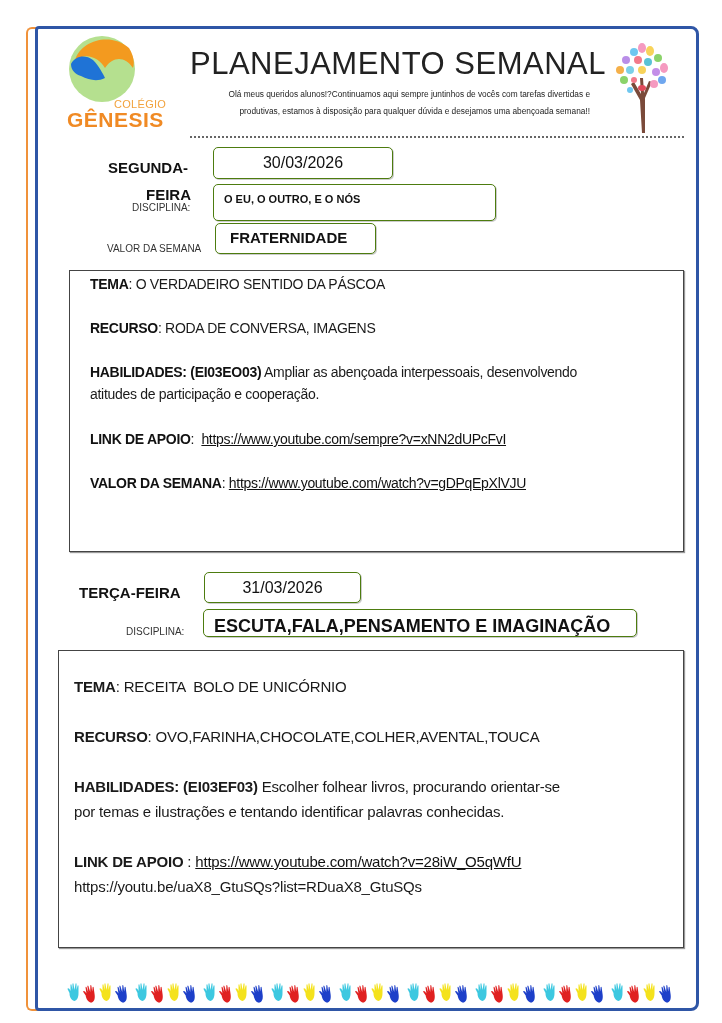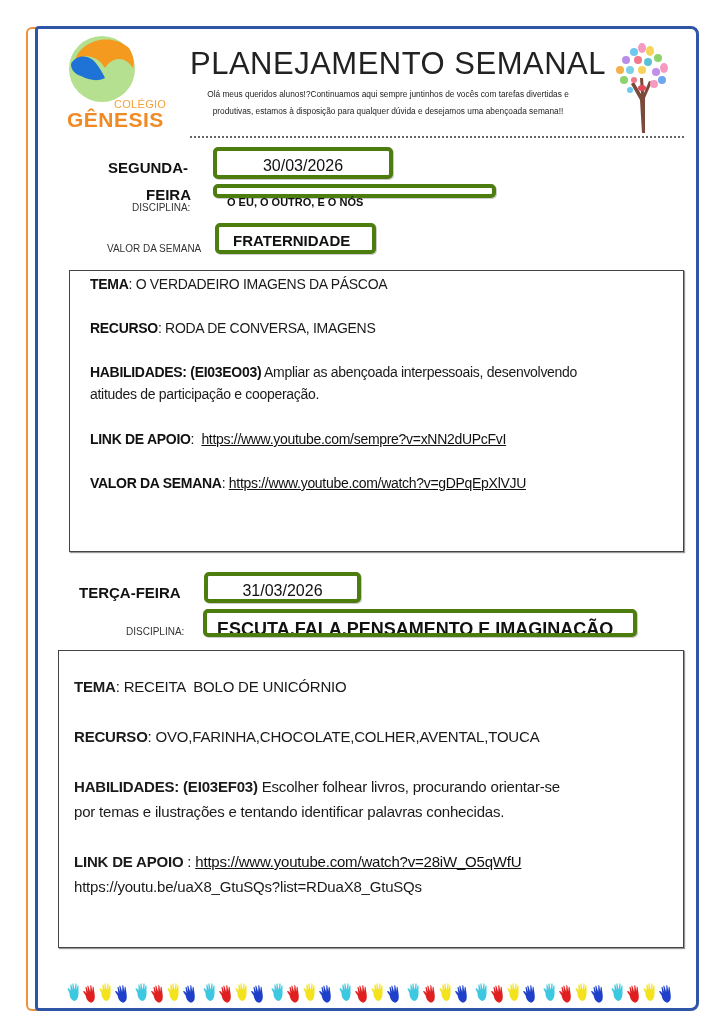--- a/index.html
+++ b/index.html
@@ -4,26 +4,26 @@
 <style>
   html, body { margin: 0; padding: 0; background: #ffffff; }
   body { width: 722px; height: 1023px; position: relative; overflow: hidden; font-family: "Liberation Sans", sans-serif; color: #111; }
   .abs { position: absolute; }
   .orange-frame { left: 26px; top: 27px; width: 20px; height: 984px; border: 2px solid #f0923a; border-right: none; border-radius: 6px 0 0 6px; box-sizing: border-box; }
   .blue-frame { left: 35px; top: 26px; width: 664px; height: 985px; border: 3px solid #2f56a6; border-radius: 4px 8px 8px 4px; box-sizing: border-box; }
   .logo { left: 62px; top: 30px; width: 96px; height: 100px; }
   .logo-colegio { position: absolute; left: 52px; top: 68px; font-size: 11px; color: #f2a23c; letter-spacing: 0.3px; }
   .logo-genesis { position: absolute; left: 5px; top: 78px; font-size: 21px; font-weight: bold; color: #f08a24; letter-spacing: 0.5px; }
   .title { left: 190px; top: 46px; font-size: 31px; color: #222; letter-spacing: 0.5px; white-space: nowrap; }
-  .intro { left: 186px; top: 86px; width: 404px; font-size: 8.3px; line-height: 17px; text-align: center; color: #222; }
+  .intro { left: 186px; top: 86px; width: 404px; font-size: 8.3px; line-height: 17px; text-align: right; color: #222; }
   .dots { left: 190px; top: 136px; width: 494px; border-top: 2px dotted #666; height: 0; }
   .tree { left: 612px; top: 38px; width: 60px; height: 96px; }
   .daylabel { font-weight: bold; font-size: 15px; color: #111; white-space: nowrap; }
   .small { font-size: 10px; color: #333; white-space: nowrap; }
-  .field { border: 4px solid #4d7c0f; border-radius: 5px; box-sizing: border-box; background: #fff; box-shadow: 1px 1px 0 #ccc; }
+  .field { border: 1px solid #4d7c0f; border-radius: 5px; box-sizing: border-box; background: #fff; box-shadow: 1px 1px 0 #ccc; }
   .field-date { font-size: 16px; text-align: center; color: #111; }
   .box { border: 1px solid #444; box-sizing: border-box; box-shadow: 1px 1px 1px #999; background: #fff; }
   .line { position: absolute; font-size: 14px; color: #1a1a1a; white-space: nowrap; letter-spacing: -0.3px; }
   .line b { font-weight: bold; color: #111; }
   .link { text-decoration: underline; color: #111; }
   .line2 { position: absolute; font-size: 15px; color: #1a1a1a; white-space: nowrap; letter-spacing: -0.2px; }
   .hands { left: 66px; top: 983px; height: 22px; display: flex; gap: 0; }
   .hand { width: 15px; height: 18px; margin-right: 1px; }
   .group { display: flex; margin-right: 4px; }
 </style>
@@ -68,26 +68,26 @@
     <ellipse cx="42" cy="46" rx="4" ry="4" fill="#f59ac0"></ellipse>
     <ellipse cx="30" cy="50" rx="4" ry="3" fill="#e04a5a"></ellipse>
     <ellipse cx="18" cy="52" rx="3" ry="3" fill="#6fc7ef"></ellipse>
   </g>
 </svg>
 
 <div class="abs daylabel" style="left:108px;top:159px;">SEGUNDA-</div>
 <div class="abs daylabel" style="left:146px;top:186px;">FEIRA</div>
 <div class="abs small" style="left:132px;top:202px;font-size:10px;">DISCIPLINA:</div>
 <div class="abs field field-date" style="left:213px;top:147px;width:180px;height:32px;line-height:30px;">30/03/2026</div>
-<div class="abs field" style="left:213px;top:184px;width:283px;height:14px;line-height:29px;padding-left:10px;font-size:11px;font-weight:bold;">O EU, O OUTRO, E O NÓS</div>
+<div class="abs field" style="left:213px;top:184px;width:283px;height:37px;line-height:29px;padding-left:10px;font-size:11px;font-weight:bold;">O EU, O OUTRO, E O NÓS</div>
 <div class="abs small" style="left:107px;top:243px;font-size:10px;">VALOR DA SEMANA</div>
 <div class="abs field" style="left:215px;top:223px;width:161px;height:31px;line-height:28px;padding-left:14px;font-size:15px;font-weight:bold;">FRATERNIDADE</div>
 
 <div class="abs box" style="left:69px;top:270px;width:615px;height:282px;">
-  <div class="line" style="left:20px;top:5px;"><b>TEMA</b><span>: O VERDADEIRO IMAGENS DA PÁSCOA</span></div>
+  <div class="line" style="left:20px;top:5px;"><b>TEMA</b><span>: O VERDADEIRO SENTIDO DA PÁSCOA</span></div>
   <div class="line" style="left:20px;top:49px;"><b>RECURSO</b><span>: RODA DE CONVERSA, IMAGENS</span></div>
   <div class="line" style="left:20px;top:93px;"><b>HABILIDADES: (EI03EO03)</b><span> Ampliar as abençoada interpessoais, desenvolvendo</span></div>
   <div class="line" style="left:20px;top:115px;">atitudes de participação e cooperação.</div>
   <div class="line" style="left:20px;top:160px;"><b>LINK DE APOIO</b><span style="white-space:pre;">:  </span><span class="link">https://www.youtube.com/sempre?v=xNN2dUPcFvI</span></div>
   <div class="line" style="left:20px;top:204px;"><b>VALOR DA SEMANA</b><span style="white-space:pre;">: </span><span class="link">https://www.youtube.com/watch?v=gDPqEpXlVJU</span></div>
 </div>
 
 <div class="abs daylabel" style="left:79px;top:584px;">TERÇA-FEIRA</div>
 <div class="abs field field-date" style="left:204px;top:572px;width:157px;height:31px;line-height:29px;">31/03/2026</div>
 <div class="abs small" style="left:126px;top:626px;font-size:10px;">DISCIPLINA:</div>

